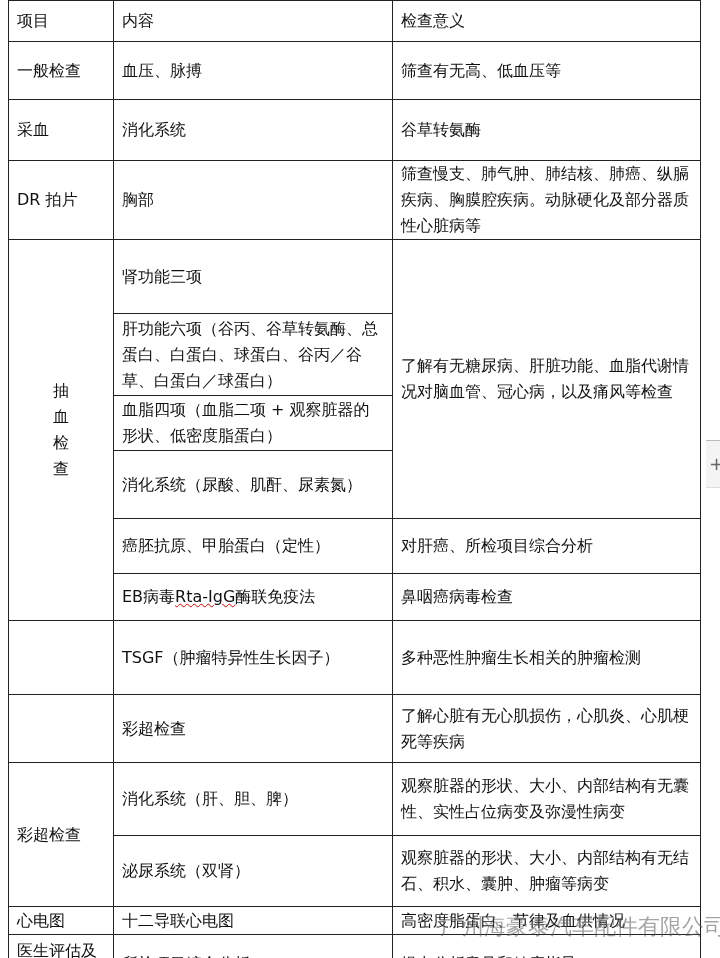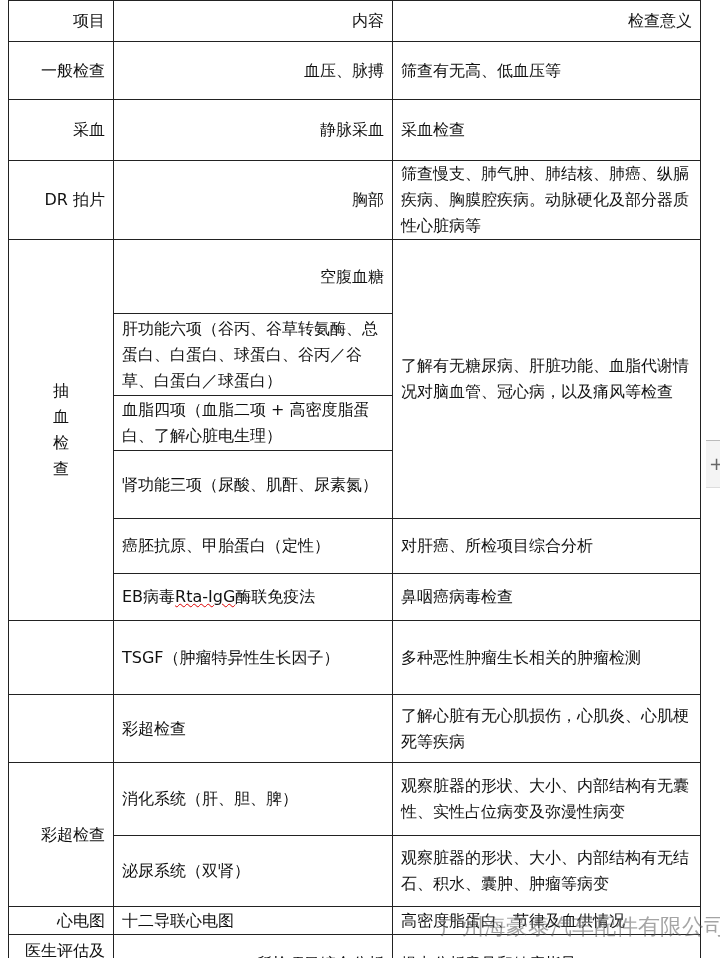--- a/index.html
+++ b/index.html
@@ -1,19 +1,19 @@
 <!DOCTYPE html>
 <html><head>
 <meta charset="utf-8">
 <style>
   html,body{margin:0;padding:0;background:#fff;}
   body{width:720px;height:958px;position:relative;overflow:hidden;font-family:"DejaVu Sans","Liberation Sans",sans-serif;color:#111;}
   .tbl{position:absolute;left:8px;top:0;width:692px;border-collapse:collapse;table-layout:fixed;font-size:16px;}
   .tbl td{border:1.5px solid #222;padding:0 8px;vertical-align:middle;line-height:26px;}
-  .c{text-align:right;}
+  .c{text-align:left;}
   .l{text-align:left;}
   .vert{text-align:center;line-height:30px;}
   .wavy{text-decoration:underline wavy #d00;text-decoration-thickness:1px;text-align:center;}
   .wm{position:absolute;left:440px;top:912px;color:rgba(90,90,90,0.55);font-size:22px;white-space:nowrap;pointer-events:none;}
   .edge{position:absolute;right:0;top:440px;width:14px;height:46px;background:#f4f4f4;border-top:1px solid #bbb;border-bottom:1px solid #ddd;}
   .edge span{position:absolute;left:3px;top:12px;font-size:18px;color:#666;}
 </style>
 </head>
 <body>
 
@@ -29,46 +29,46 @@
     <td class="c">内容</td>
     <td class="c">检查意义</td>
   </tr>
   <tr style="height:58px">
     <td class="c">一般检查</td>
     <td class="c">血压、脉搏</td>
     <td class="l">筛查有无高、低血压等</td>
   </tr>
   <tr style="height:61px">
     <td class="c">采血</td>
-    <td class="c">静脉采血</td>
-    <td class="l">采血检查</td>
+    <td class="c">消化系统</td>
+    <td class="l">谷草转氨酶</td>
   </tr>
   <tr style="height:38px">
     <td class="c">DR 拍片</td>
     <td class="c">胸部</td>
     <td class="l">筛查慢支、肺气肿、肺结核、肺癌、纵膈疾病、胸膜腔疾病。动脉硬化及部分器质性心脏病等</td>
   </tr>
   <tr style="height:74px">
     <td class="vert" rowspan="6">
       <div>抽</div>
       <div>血</div>
       <div>检</div>
       <div>查</div>
     </td>
-    <td class="c">空腹血糖</td>
+    <td class="c">肾功能三项</td>
     <td class="l" rowspan="4">了解有无糖尿病、肝脏功能、血脂代谢情况对脑血管、冠心病，以及痛风等检查</td>
   </tr>
   <tr style="height:82px">
     <td class="l">肝功能六项（谷丙、谷草转氨酶、总蛋白、白蛋白、球蛋白、谷丙／谷草、白蛋白／球蛋白）</td>
   </tr>
   <tr style="height:55px">
-    <td class="l">血脂四项（血脂二项 + 高密度脂蛋白、了解心脏电生理）</td>
+    <td class="l">血脂四项（血脂二项 + 观察脏器的形状、低密度脂蛋白）</td>
   </tr>
   <tr style="height:68px">
-    <td class="l">肾功能三项（尿酸、肌酐、尿素氮）</td>
+    <td class="l">消化系统（尿酸、肌酐、尿素氮）</td>
   </tr>
   <tr style="height:55px">
     <td class="l">癌胚抗原、甲胎蛋白（定性）</td>
     <td class="l">对肝癌、所检项目综合分析</td>
   </tr>
   <tr style="height:47px">
     <td class="l"><span>EB病毒</span><span class="wavy">Rta-IgG</span><span>酶联免疫法</span></td>
     <td class="l">鼻咽癌病毒检查</td>
   </tr>
   <tr style="height:74px">

